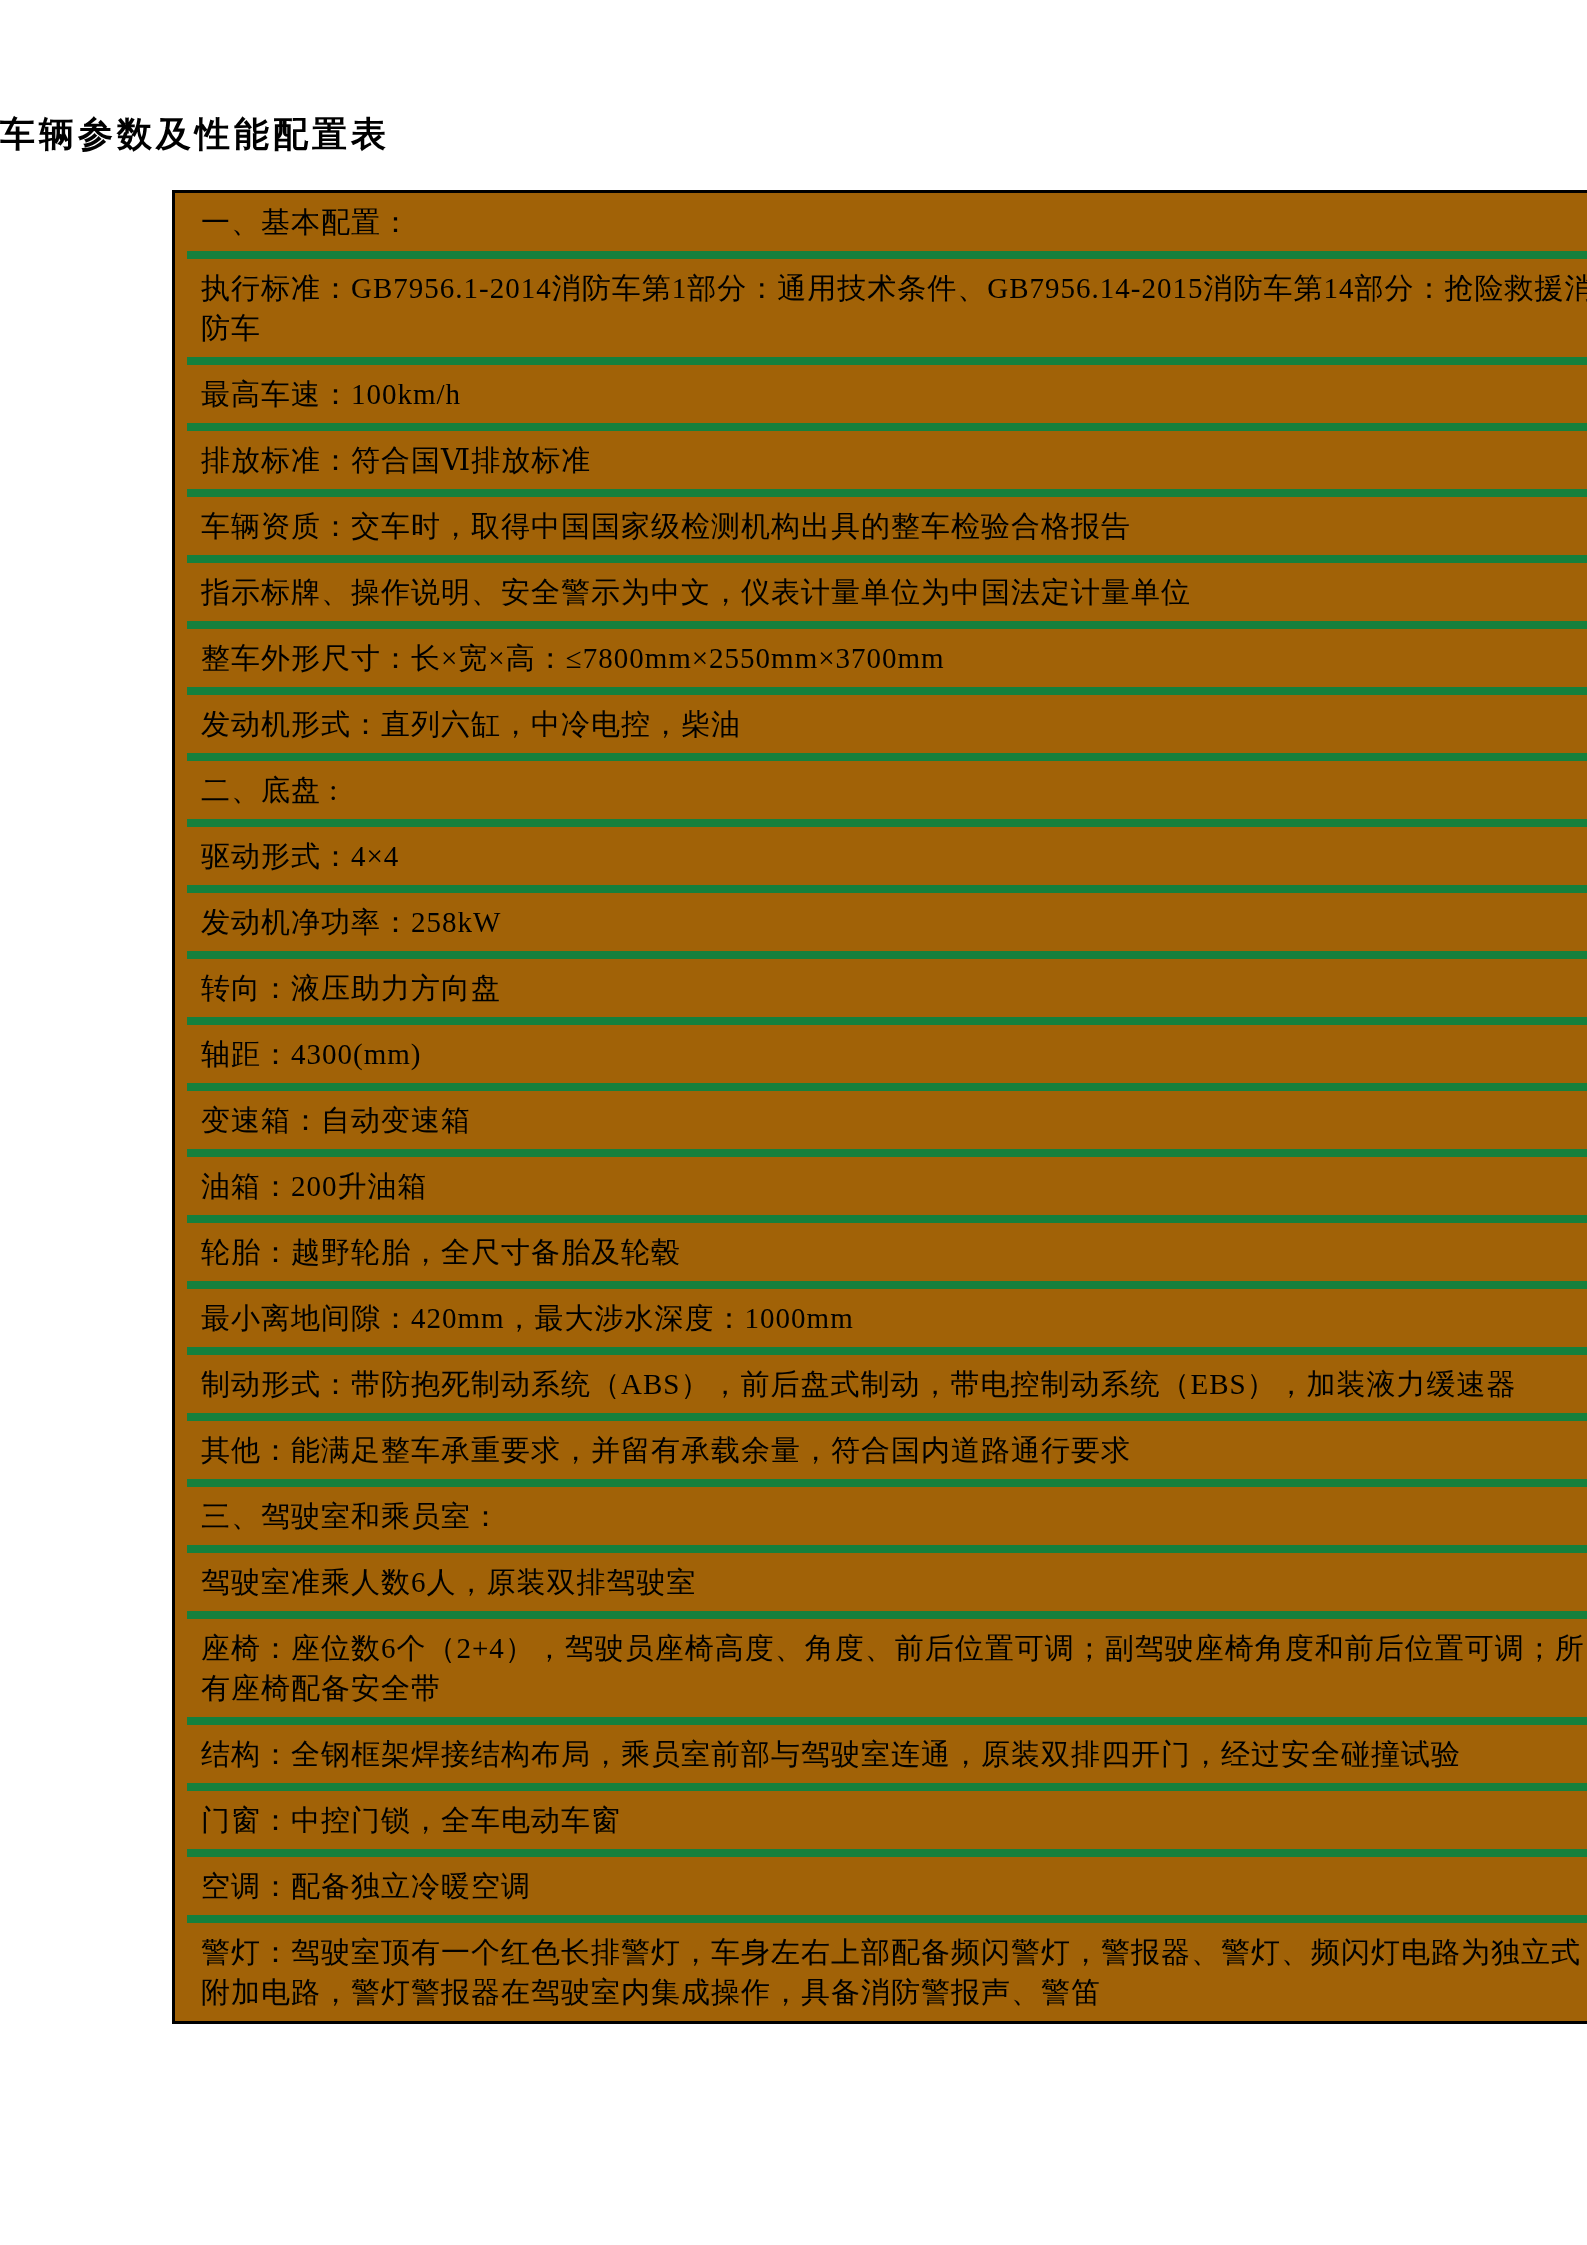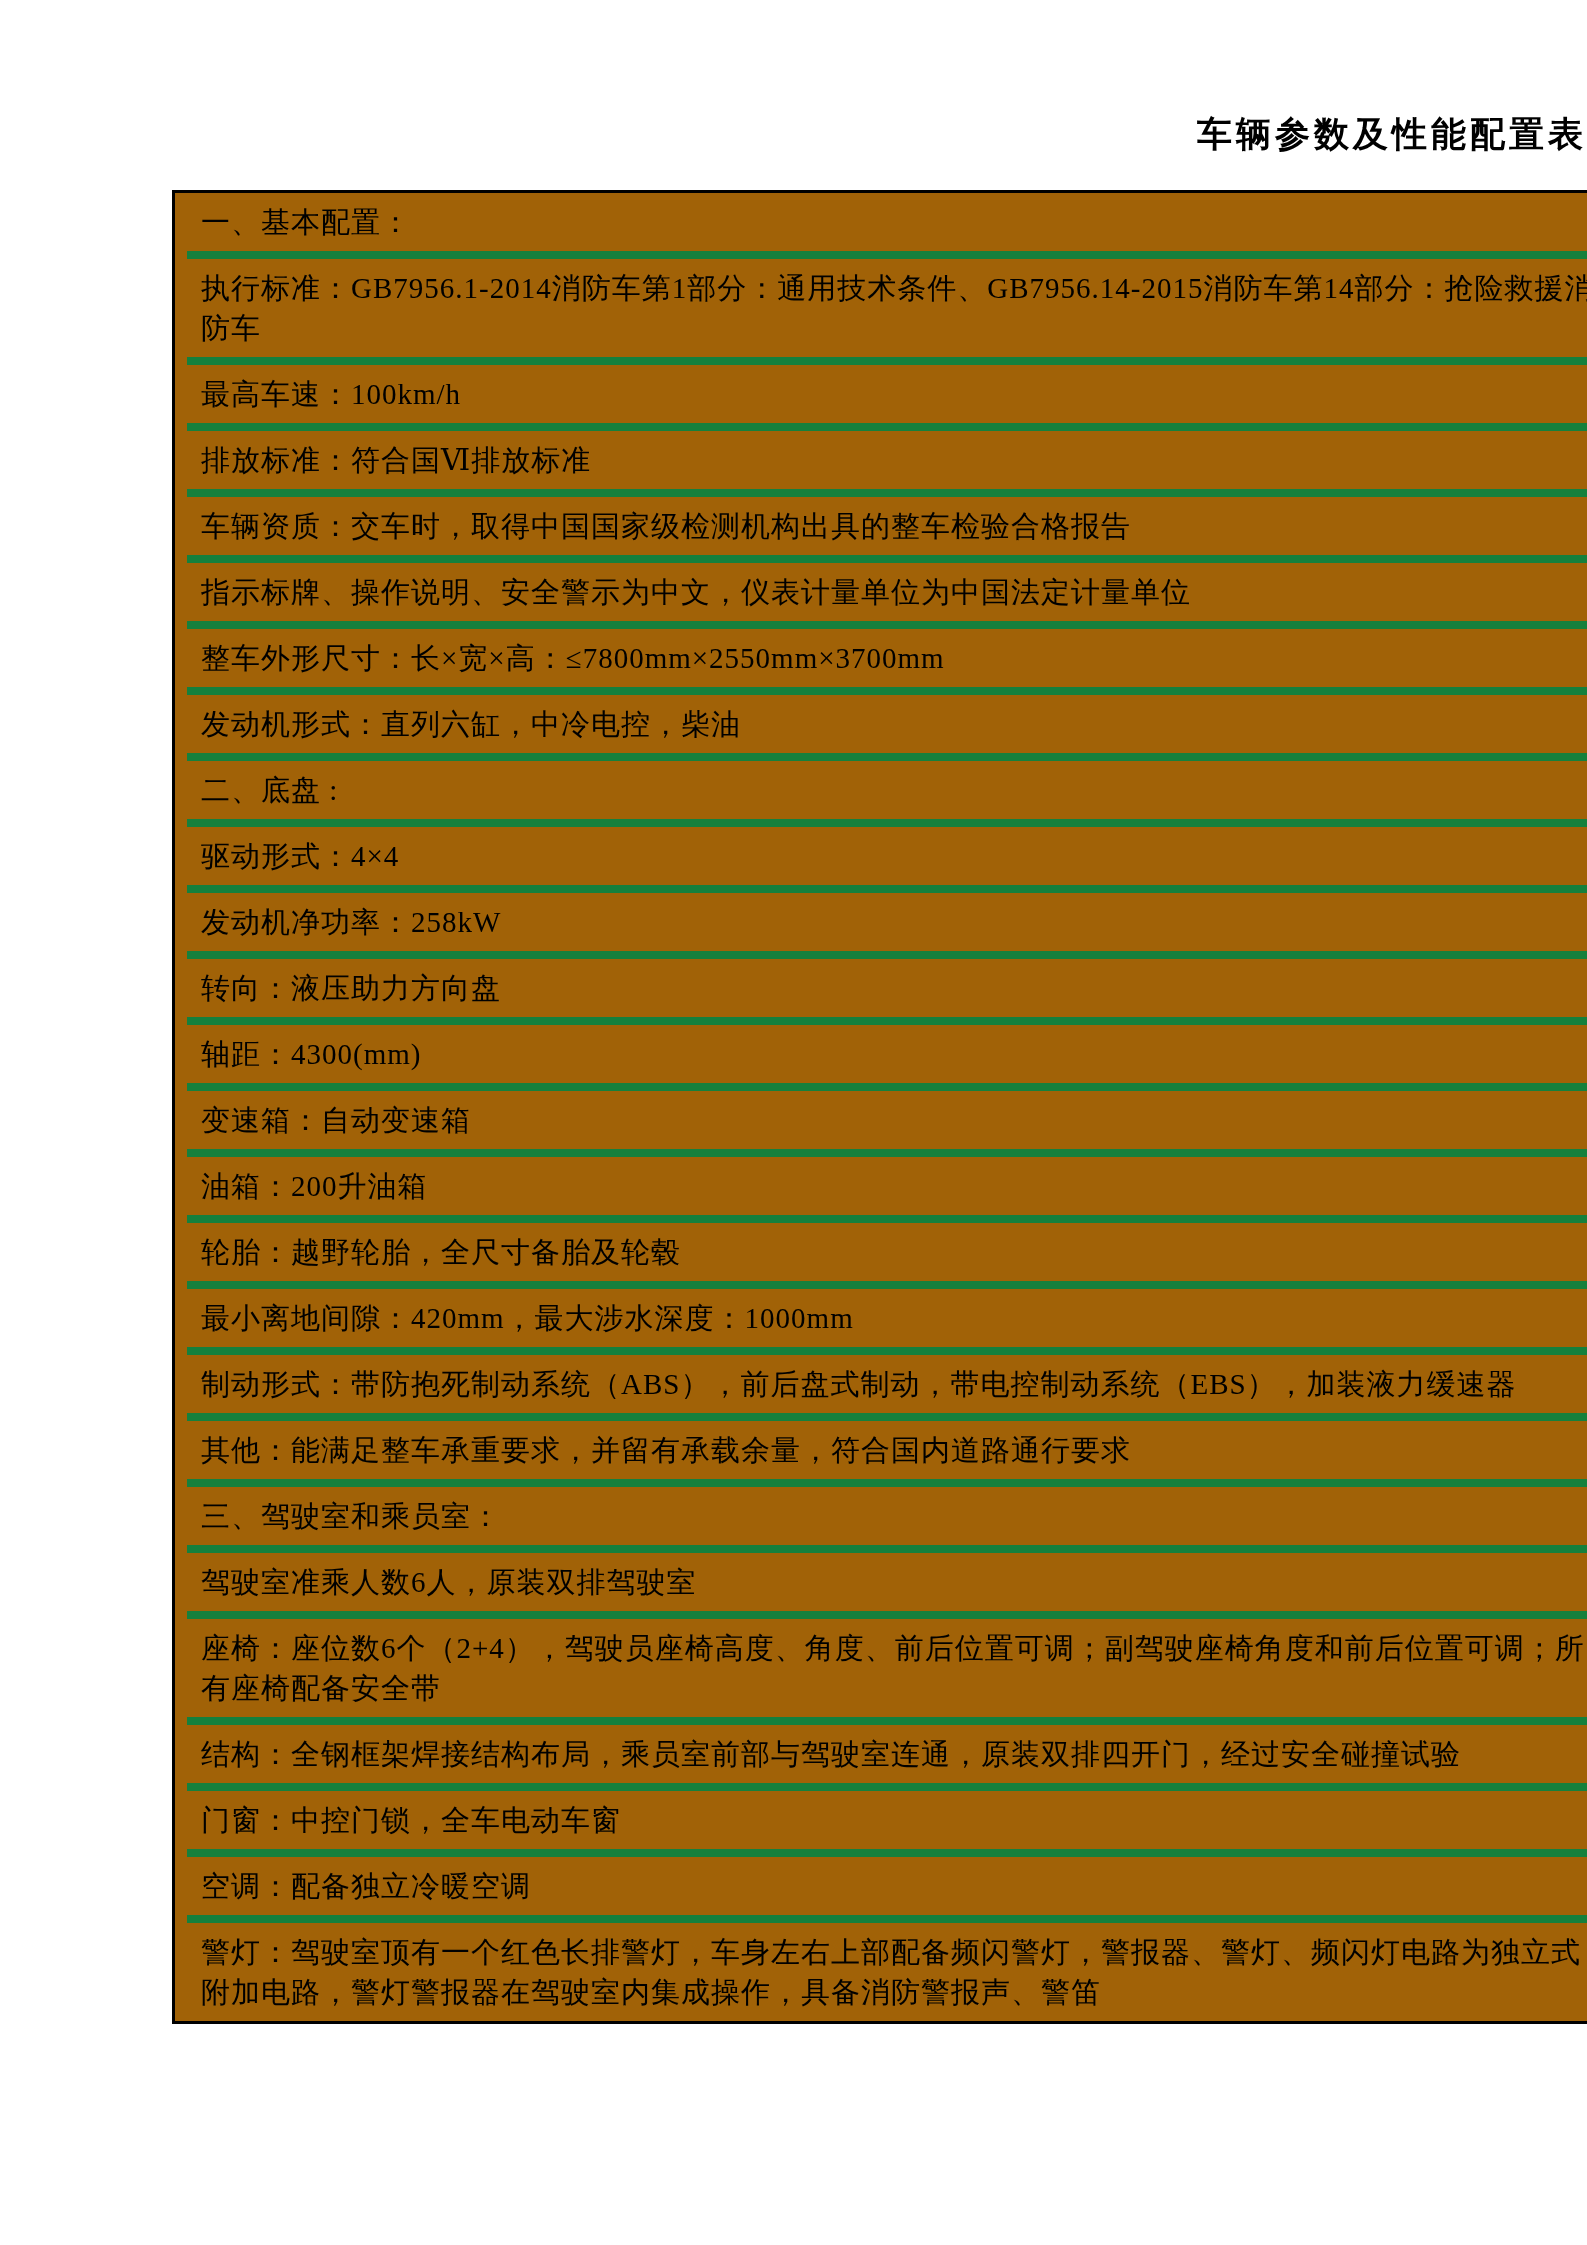--- a/index.html
+++ b/index.html
@@ -12,21 +12,21 @@
     height: 2245px;
     position: relative;
     font-family: "Liberation Serif", "DejaVu Serif", serif;
     color: #000000;
   }
   .page-title {
     position: absolute;
     top: 112px;
     left: 0;
     width: 1587px;
-    text-align: right;
+    text-align: left;
     font-size: 35px;
     font-weight: bold;
     letter-spacing: 4px;
     line-height: 46px;
     color: #000000;
   }
   .spec-table {
     position: absolute;
     left: 172px;
     top: 190px;

